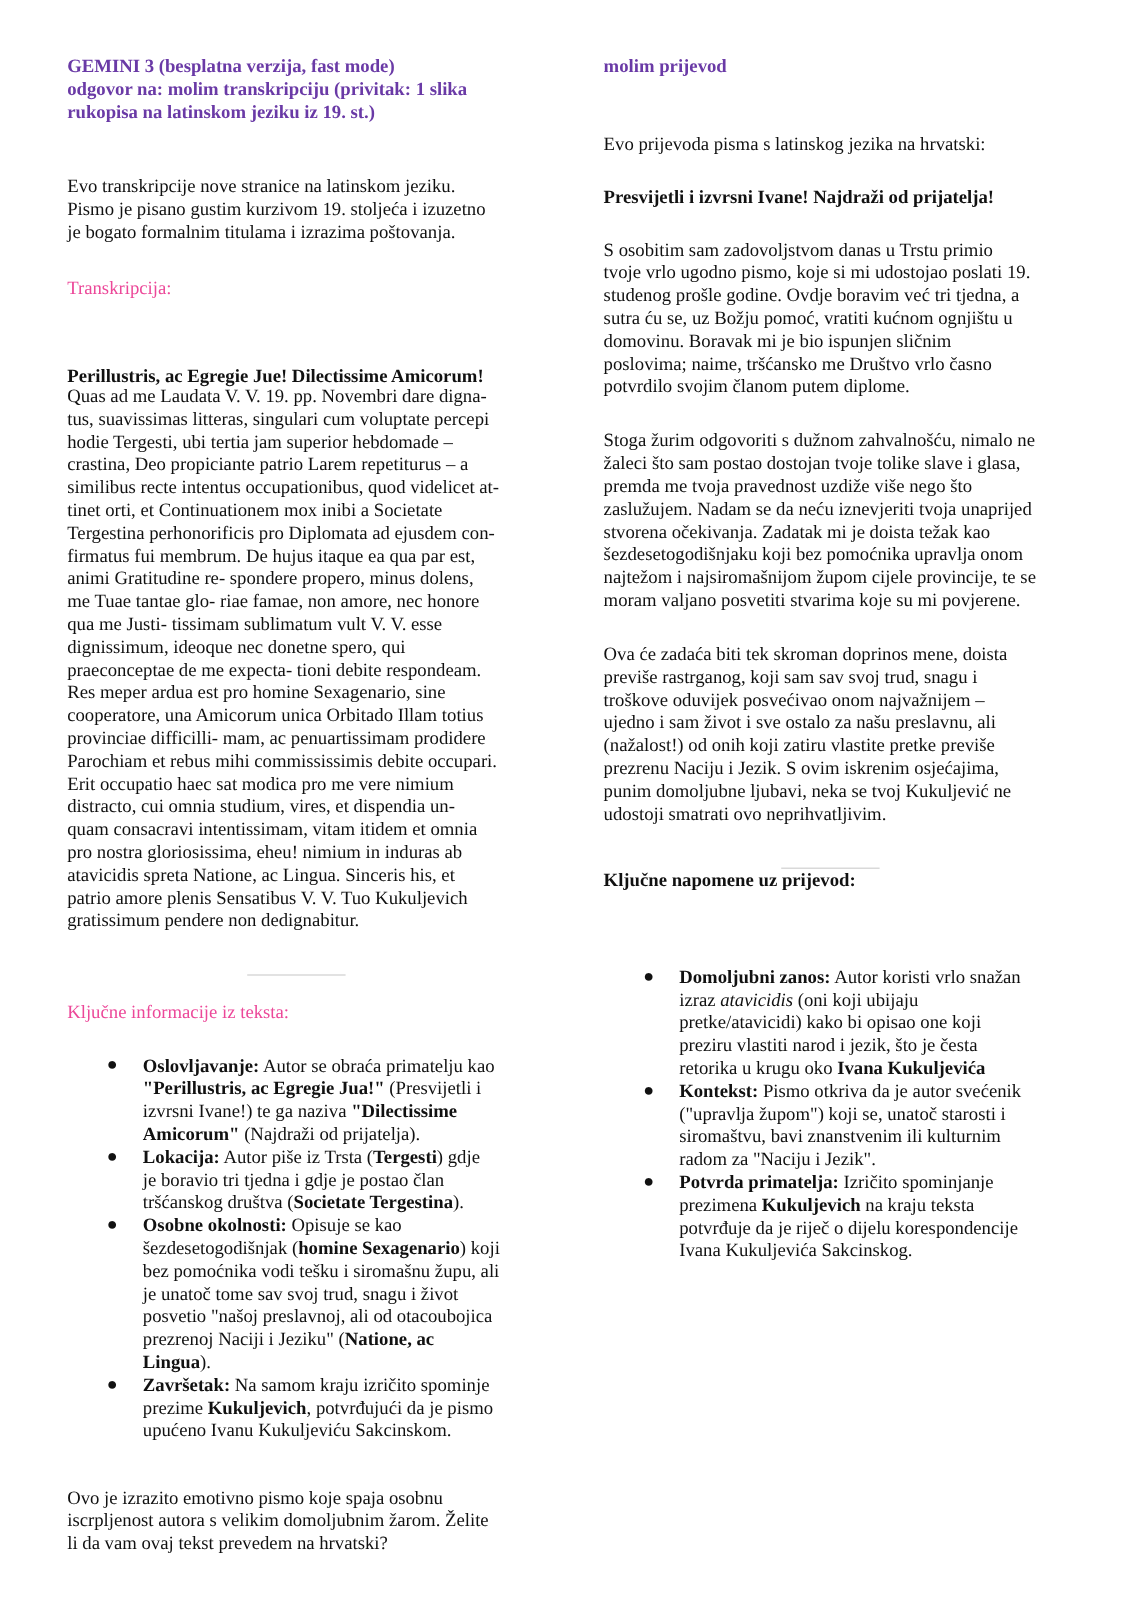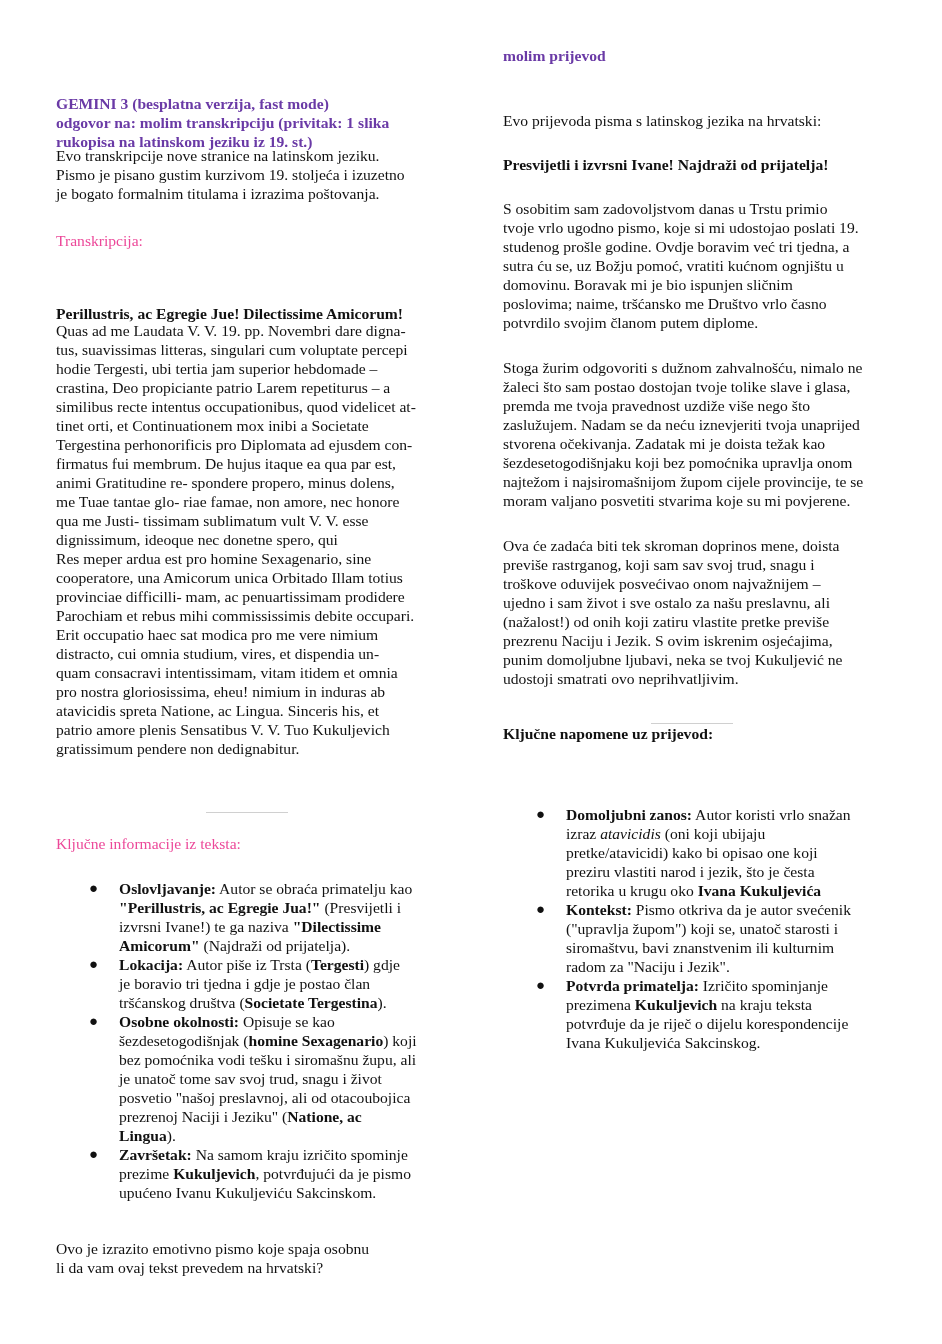--- a/index.html
+++ b/index.html
@@ -20,21 +20,21 @@
   ul.blist li { position: relative; padding-left: 63px; margin-bottom: 0; }
   ul.blist li .bullet {
     position: absolute; left: 33px; top: 0; font-size: 15px;
   }
   ul.blist li + li { margin-top: 0; }
 </style>
 </head>
 <body>
 
 <div class="col col-left">
-  <div class="abs purple" style="top:46px; left:0;margin-top:48px;">
+  <div class="abs purple" style="top:46px; left:0;">
     <div>GEMINI 3 (besplatna verzija, fast mode)</div>
     <div>odgovor na: molim transkripciju (privitak: 1 slika</div>
     <div>rukopisa na latinskom jeziku iz 19. st.)</div>
   </div>
 
   <div class="abs" style="top:146px; left:0;">
     <div>Evo transkripcije nove stranice na latinskom jeziku.</div>
     <div>Pismo je pisano gustim kurzivom 19. stoljeća i izuzetno</div>
     <div>je bogato formalnim titulama i izrazima poštovanja.</div>
   </div>
@@ -49,20 +49,21 @@
       <div>hodie Tergesti, ubi tertia jam superior hebdomade –</div>
       <div>crastina, Deo propiciante patrio Larem repetiturus – a</div>
       <div>similibus recte intentus occupationibus, quod videlicet at-</div>
       <div>tinet orti, et Continuationem mox inibi a Societate</div>
       <div>Tergestina perhonorificis pro Diplomata ad ejusdem con-</div>
       <div>firmatus fui membrum. De hujus itaque ea qua par est,</div>
       <div>animi Gratitudine re- spondere propero, minus dolens,</div>
       <div>me Tuae tantae glo- riae famae, non amore, nec honore</div>
       <div>qua me Justi- tissimam sublimatum vult V. V. esse</div>
       <div>dignissimum, ideoque nec donetne spero, qui</div>
+      <div>praeconceptae de me expecta- tioni debite respondeam.</div>
       <div>Res meper ardua est pro homine Sexagenario, sine</div>
       <div>cooperatore, una Amicorum unica Orbitado Illam totius</div>
       <div>provinciae difficilli- mam, ac penuartissimam prodidere</div>
       <div>Parochiam et rebus mihi commississimis debite occupari.</div>
       <div>Erit occupatio haec sat modica pro me vere nimium</div>
       <div>distracto, cui omnia studium, vires, et dispendia un-</div>
       <div>quam consacravi intentissimam, vitam itidem et omnia</div>
       <div>pro nostra gloriosissima, eheu! nimium in induras ab</div>
       <div>atavicidis spreta Natione, ac Lingua. Sinceris his, et</div>
       <div>patrio amore plenis Sensatibus V. V. Tuo Kukuljevich</div>
@@ -100,20 +101,21 @@
       <li>
         <span class="bullet">●</span>
         <div><b>Završetak:</b> Na samom kraju izričito spominje</div>
         <div>prezime <b>Kukuljevich</b>, potvrđujući da je pismo</div>
         <div>upućeno Ivanu Kukuljeviću Sakcinskom.</div>
       </li>
     </ul>
 
   <div class="abs" style="top:1239px; left:0; white-space:nowrap;">
     <div>Ovo je izrazito emotivno pismo koje spaja osobnu</div>
+    <div>iscrpljenost autora s velikim domoljubnim žarom. Želite</div>
     <div>li da vam ovaj tekst prevedem na hrvatski?</div>
   </div>
 </div>
 
 <div class="col col-right">
   <div class="abs purple" style="top:46px; left:0;">molim prijevod</div>
 
   <div class="abs" style="top:111px; left:0; white-space:nowrap;">Evo prijevoda pisma s latinskog jezika na hrvatski:</div>
 
   <div class="abs bold" style="top:155px; left:0; white-space:nowrap;">Presvijetli i izvrsni Ivane! Najdraži od prijatelja!</div>

